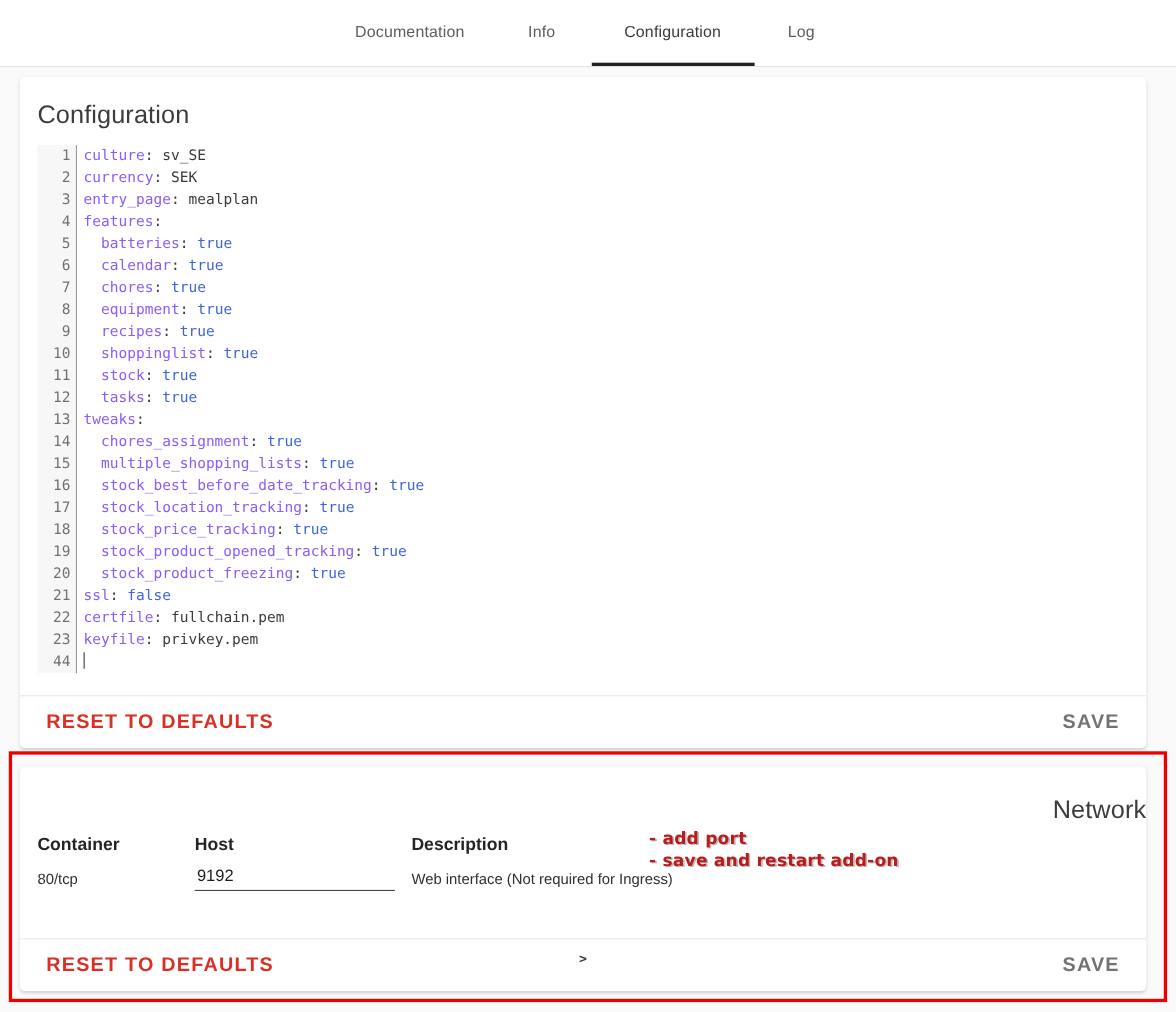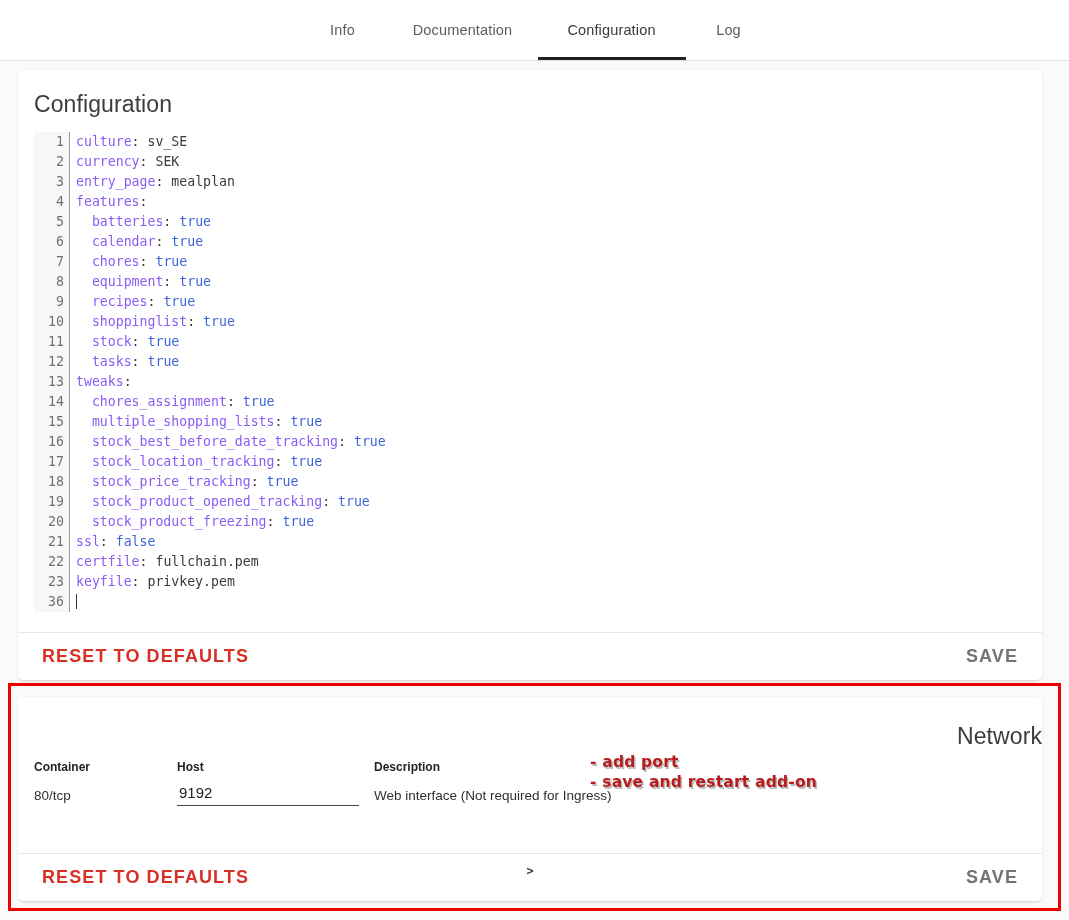--- a/index.html
+++ b/index.html
@@ -178,21 +178,21 @@
     margin: 10px 0 0 16px;
     position: relative;
     width: 560px;
   }
   .net-row {
     display: flex;
     align-items: baseline;
   }
   .net-head { margin-bottom: 3px; }
   .net-head .cell {
-    font-size: 12px;
+    font-size: 16px;
     font-weight: 700;
     color: #242424;
   }
   .cell-container { width: 143px; flex: none; }
   .cell-host      { width: 197px; flex: none; }
   .cell-desc      { flex: none; }
 
   .net-body { margin-top: 10px; align-items: center; }
   .net-body .cell-container {
     font-size: 13.5px;
@@ -241,25 +241,25 @@
     text-shadow: 1.5px 1.5px 0 rgba(130,130,130,0.55);
     pointer-events: none;
     font-family: "DejaVu Sans", sans-serif;
   }
 </style>
 </head>
 <body>
 
 <div class="topbar">
   <div class="tabs">
+    <button class="tab tab-doc">
+      <span>Documentation</span>
+    </button>
     <button class="tab tab-info">
       <span>Info</span>
-    </button>
-    <button class="tab tab-doc">
-      <span>Documentation</span>
     </button>
     <button class="tab tab-config active">
       <span>Configuration</span>
     </button>
     <button class="tab tab-log">
       <span>Log</span>
     </button>
   </div>
 </div>
 
@@ -284,21 +284,21 @@
         <div>14</div>
         <div>15</div>
         <div>16</div>
         <div>17</div>
         <div>18</div>
         <div>19</div>
         <div>20</div>
         <div>21</div>
         <div>22</div>
         <div>23</div>
-        <div>36</div>
+        <div>44</div>
       </div>
     <div class="code" id="code"><div><span class="k">culture</span><span class="p">:</span> <span class="v">sv_SE</span></div><div><span class="k">currency</span><span class="p">:</span> <span class="v">SEK</span></div><div><span class="k">entry_page</span><span class="p">:</span> <span class="v">mealplan</span></div><div><span class="k">features</span><span class="p">:</span></div><div>  <span class="k">batteries</span><span class="p">:</span> <span class="b">true</span></div><div>  <span class="k">calendar</span><span class="p">:</span> <span class="b">true</span></div><div>  <span class="k">chores</span><span class="p">:</span> <span class="b">true</span></div><div>  <span class="k">equipment</span><span class="p">:</span> <span class="b">true</span></div><div>  <span class="k">recipes</span><span class="p">:</span> <span class="b">true</span></div><div>  <span class="k">shoppinglist</span><span class="p">:</span> <span class="b">true</span></div><div>  <span class="k">stock</span><span class="p">:</span> <span class="b">true</span></div><div>  <span class="k">tasks</span><span class="p">:</span> <span class="b">true</span></div><div><span class="k">tweaks</span><span class="p">:</span></div><div>  <span class="k">chores_assignment</span><span class="p">:</span> <span class="b">true</span></div><div>  <span class="k">multiple_shopping_lists</span><span class="p">:</span> <span class="b">true</span></div><div>  <span class="k">stock_best_before_date_tracking</span><span class="p">:</span> <span class="b">true</span></div><div>  <span class="k">stock_location_tracking</span><span class="p">:</span> <span class="b">true</span></div><div>  <span class="k">stock_price_tracking</span><span class="p">:</span> <span class="b">true</span></div><div>  <span class="k">stock_product_opened_tracking</span><span class="p">:</span> <span class="b">true</span></div><div>  <span class="k">stock_product_freezing</span><span class="p">:</span> <span class="b">true</span></div><div><span class="k">ssl</span><span class="p">:</span> <span class="b">false</span></div><div><span class="k">certfile</span><span class="p">:</span> <span class="v">fullchain.pem</span></div><div><span class="k">keyfile</span><span class="p">:</span> <span class="v">privkey.pem</span></div><div><span class="caret"></span></div></div>
   </div>
 
   <div class="card-footer">
     <button class="btn-text btn-danger">RESET TO DEFAULTS</button>
     <button class="btn-text btn-plain">SAVE</button>
   </div>
 </div>
 

